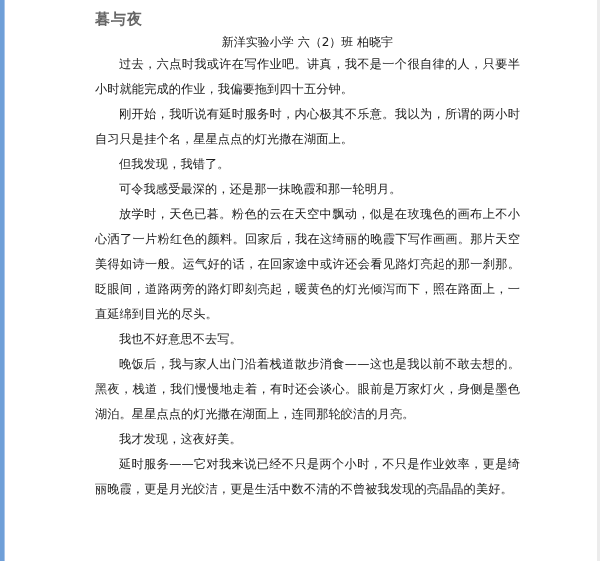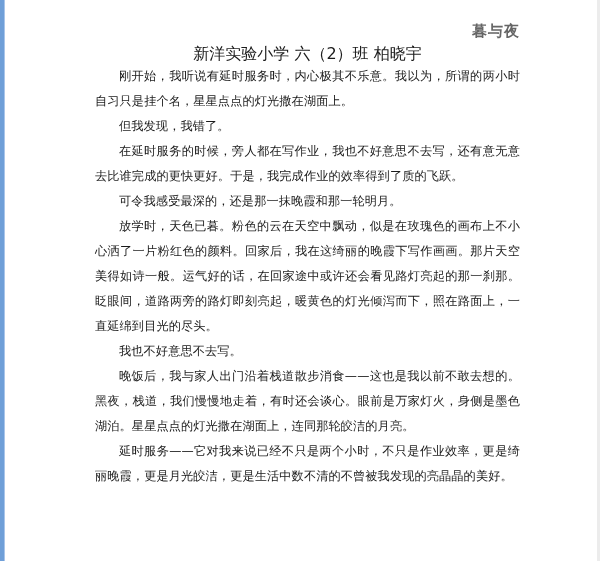--- a/index.html
+++ b/index.html
@@ -14,45 +14,46 @@
     background: #6f9fd8; border-right: 1px solid #a9c5ea;
   }
   .right-bar {
     position: absolute; right: 0; top: 0; bottom: 0; width: 3px;
     background: #ececec;
   }
   .page {
     position: absolute; left: 95px; top: 0; width: 425px;
   }
   .title {
-    text-align: right; font-family: "DejaVu Serif", "Liberation Serif", serif;
+    text-align: left; font-family: "DejaVu Serif", "Liberation Serif", serif;
     font-size: 15px; font-weight: bold; color: #666; margin: 0;
-    padding-top: 20px; height: 26px; line-height: 22px;
+    padding-top: 8px; height: 26px; line-height: 22px;
     letter-spacing: 1px;
   }
   .byline {
-    text-align: center; font-size: 16px; line-height: 16px; height: 18px;
+    text-align: center; font-size: 12px; line-height: 16px; height: 18px;
     margin: 0;
   }
   .para {
     font-size: 12.2px; line-height: 25px; margin: 0;
     text-indent: 24px; letter-spacing: 0.1px;
     text-align: justify;
   }
 </style>
 </head>
 <body>
 
 <div class="left-bar"></div>
 <div class="right-bar"></div>
 
 <div class="page">
   <h1 class="title">暮与夜</h1>
   <p class="byline">新洋实验小学 六（2）班 柏晓宇</p>
+  <p class="para">过去，六点时我或许在写作业吧。讲真，我不是一个很自律的人，只要半小时就能完成的作业，我偏要拖到四十五分钟。</p>
   <p class="para">刚开始，我听说有延时服务时，内心极其不乐意。我以为，所谓的两小时自习只是挂个名，星星点点的灯光撒在湖面上。</p>
   <p class="para">但我发现，我错了。</p>
-  <p class="para">在延时服务的时候，旁人都在写作业，我也不好意思不去写，还有意无意去比谁完成的更快更好。于是，我完成作业的效率得到了质的飞跃。</p>
   <p class="para">可令我感受最深的，还是那一抹晚霞和那一轮明月。</p>
   <p class="para">放学时，天色已暮。粉色的云在天空中飘动，似是在玫瑰色的画布上不小心洒了一片粉红色的颜料。回家后，我在这绮丽的晚霞下写作画画。那片天空美得如诗一般。运气好的话，在回家途中或许还会看见路灯亮起的那一刹那。眨眼间，道路两旁的路灯即刻亮起，暖黄色的灯光倾泻而下，照在路面上，一直延绵到目光的尽头。</p>
   <p class="para">我也不好意思不去写。</p>
   <p class="para">晚饭后，我与家人出门沿着栈道散步消食——这也是我以前不敢去想的。黑夜，栈道，我们慢慢地走着，有时还会谈心。眼前是万家灯火，身侧是墨色湖泊。星星点点的灯光撒在湖面上，连同那轮皎洁的月亮。</p>
+  <p class="para">我才发现，这夜好美。</p>
   <p class="para">延时服务——它对我来说已经不只是两个小时，不只是作业效率，更是绮丽晚霞，更是月光皎洁，更是生活中数不清的不曾被我发现的亮晶晶的美好。</p>
 </div>
 
 </body></html>

